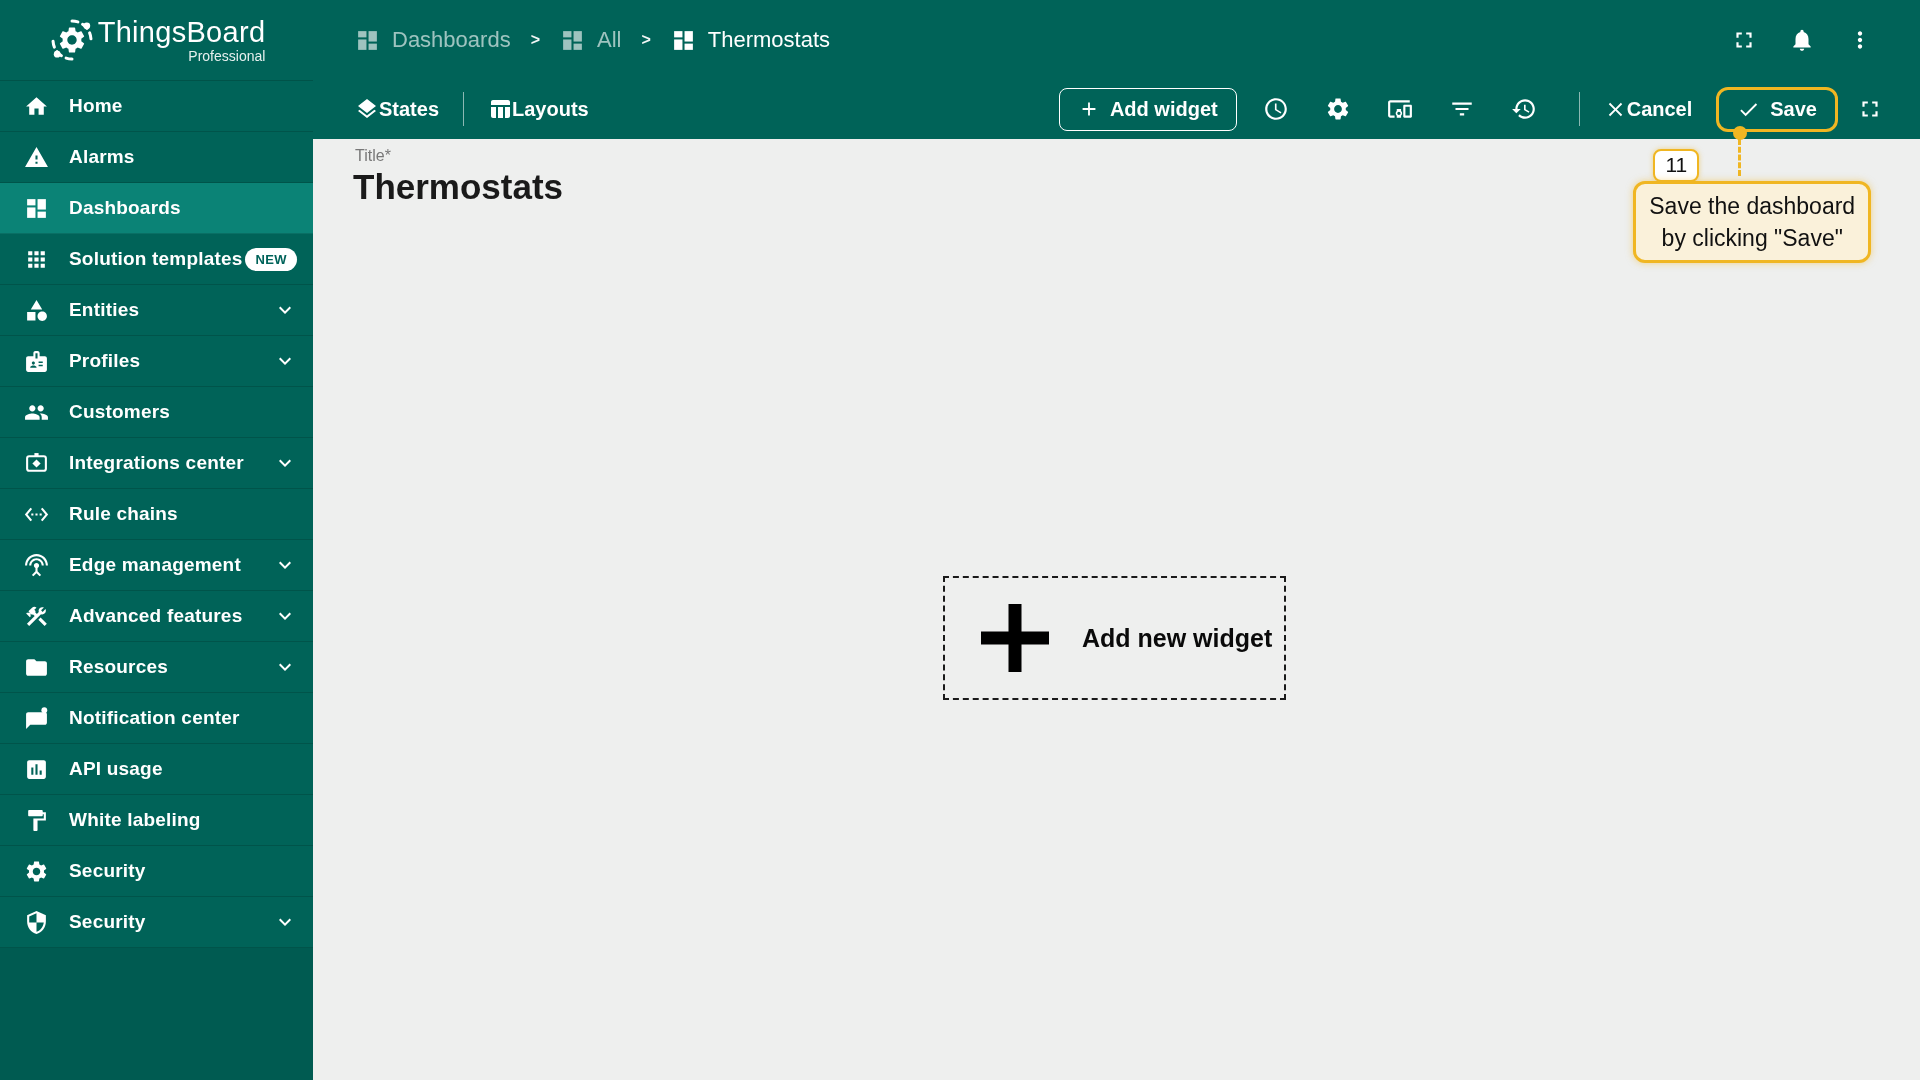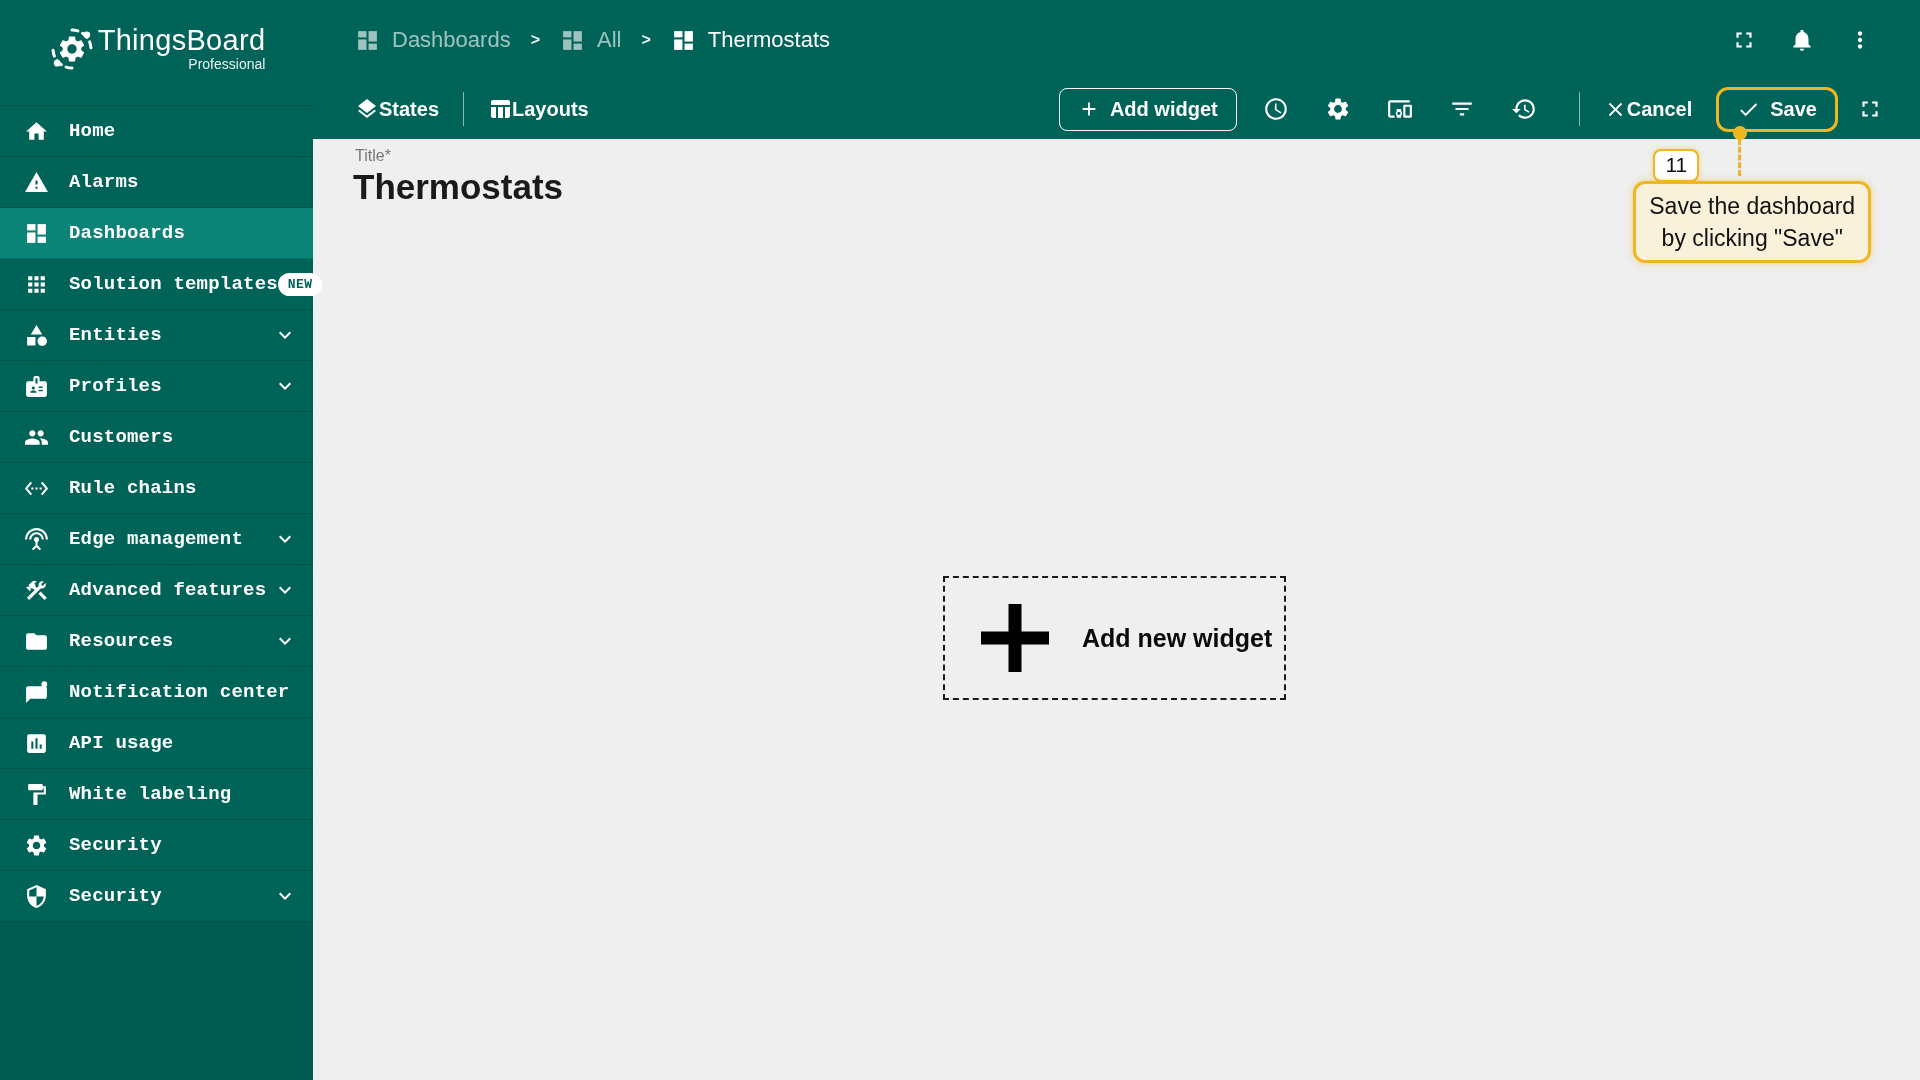--- a/index.html
+++ b/index.html
@@ -1,27 +1,27 @@
 <!DOCTYPE html>
 <html><head>
 <meta charset="utf-8">
 <style>
   html,body{margin:0;padding:0;}
   body{width:1920px;height:1080px;overflow:hidden;font-family:"Liberation Sans",sans-serif;background:#EEEFEE;position:relative;}
   svg{fill:currentColor;}
 
   
   .sidebar{position:absolute;left:0;top:0;width:313px;height:1080px;background:#006358;color:#fff;display:flex;flex-direction:column;z-index:6;}
-  .logo-block{height:80px;flex:0 0 auto;border-bottom:1px solid rgba(0,0,0,.16);display:flex;justify-content:center;gap:2px;margin-top:25px;}
+  .logo-block{height:80px;flex:0 0 auto;border-bottom:1px solid rgba(0,0,0,.16);display:flex;align-items:center;justify-content:center;gap:2px;}
   .logo-mark{width:48px;height:48px;color:#fff;}
   .logo-text{display:flex;flex-direction:column;align-items:flex-end;}
   .logo-title{font-size:29px;line-height:31px;font-weight:400;letter-spacing:.3px;}
   .logo-sub{font-size:14px;color:rgba(255,255,255,.9);}
   .menu{flex:0 0 auto;}
-  .menu-item{height:51px;box-sizing:border-box;border-bottom:1px solid rgba(0,0,0,.15);display:flex;align-items:center;padding:0 16px 0 24px;cursor:pointer;font-family:Liberation Mono, monospace;}
+  .menu-item{height:51px;box-sizing:border-box;border-bottom:1px solid rgba(0,0,0,.15);display:flex;align-items:center;padding:0 16px 0 24px;cursor:pointer;}
   .menu-item.active{background:#0B8376;}
   .mi-icon{width:25px;height:25px;margin-right:20px;flex:none;}
   .mi-label{font-size:19px;font-weight:700;letter-spacing:.2px;white-space:nowrap;flex:1;}
   .mi-chevron{width:24px;height:24px;flex:none;}
   .mi-badge{background:#fff;color:#00635a;font-size:13px;font-weight:700;border-radius:12px;padding:4px 10px;letter-spacing:.4px;flex:none;}
   .sidebar-filler{flex:1;background:rgba(0,0,0,.08);}
 
   
   .topbar{position:absolute;left:313px;top:0;right:0;height:139px;background:#006358;color:#fff;z-index:5;}
   .header-row{height:80px;display:flex;align-items:center;padding:0 44px 0 42px;}
@@ -249,20 +249,30 @@
   </div>
       <div class="menu-item">
     <svg class="mi-icon">
           <use href="#sym-people"></use>
         </svg>
     <span class="mi-label">Customers</span>
 
   </div>
       <div class="menu-item">
     <svg class="mi-icon">
+          <use href="#sym-integration"></use>
+        </svg>
+    <span class="mi-label">Integrations center</span>
+
+    <svg class="mi-chevron">
+          <use href="#sym-chevron-down"></use>
+        </svg>
+  </div>
+      <div class="menu-item">
+    <svg class="mi-icon">
           <use href="#sym-ethernet"></use>
         </svg>
     <span class="mi-label">Rule chains</span>
 
   </div>
       <div class="menu-item">
     <svg class="mi-icon">
           <use href="#sym-antenna"></use>
         </svg>
     <span class="mi-label">Edge management</span>

